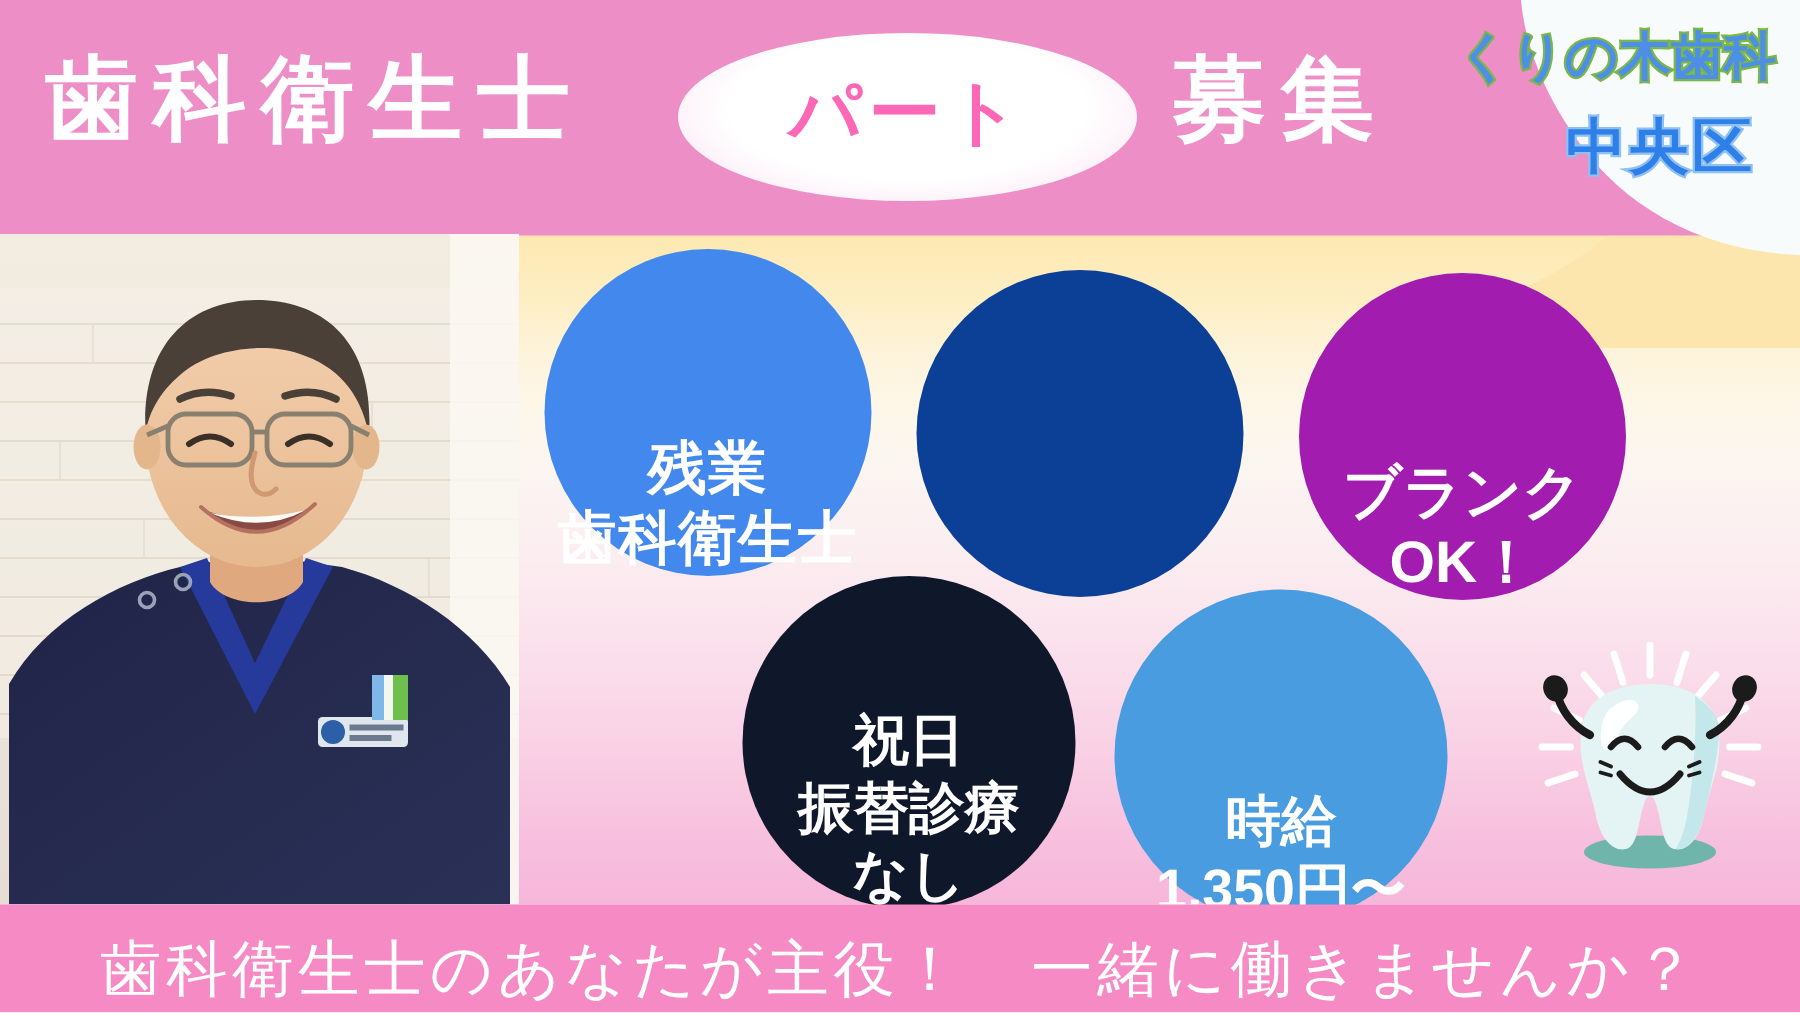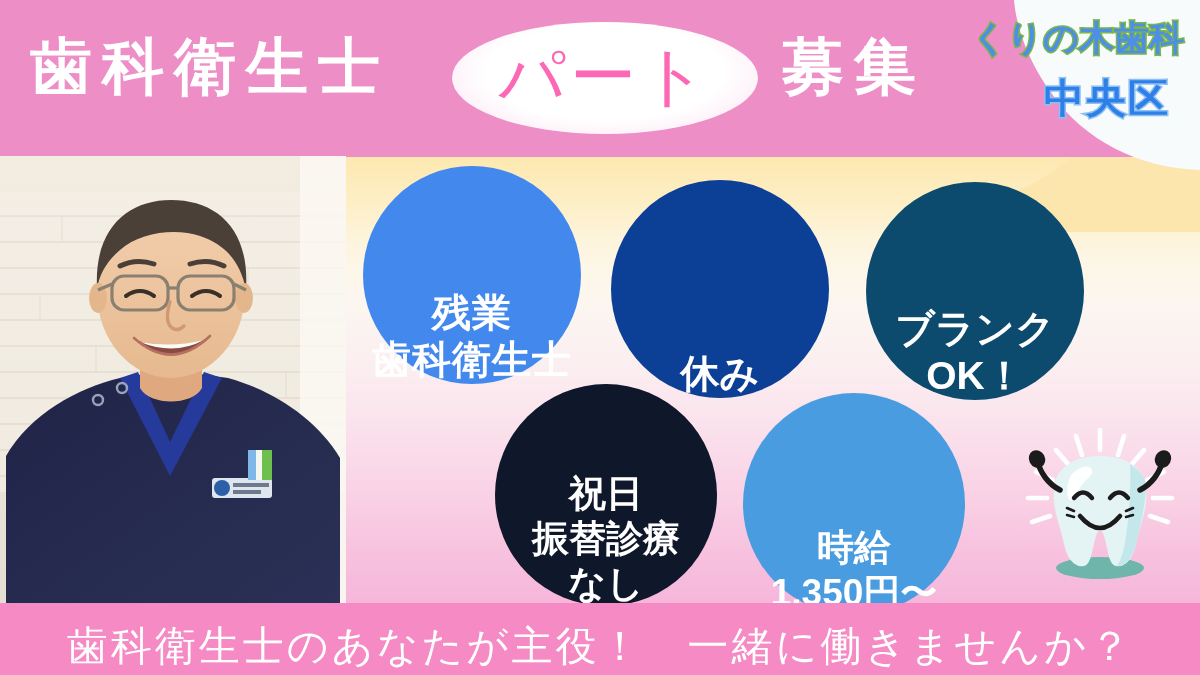--- a/index.html
+++ b/index.html
@@ -50,21 +50,21 @@
     white-space:nowrap;
   }
   .part-oval {
     position:absolute; left:452px; top:22px;
     width:306px; height:112px;
     border-radius:50%;
     background:radial-gradient(ellipse at 50% 45%, #ffffff 55%, #fdeef7 78%, #fbe4f2 100%);
     display:flex; align-items:center; justify-content:center;
   }
   .part-text {
-    font-size:66px; font-weight:normal; color:#fc68b5;
+    font-size:48px; font-weight:bold; color:#fc68b5;
     letter-spacing:4px; line-height:1; white-space:nowrap;
     transform:translateY(-2px);
   }
   .title-boshu {
     position:absolute; left:782px; top:36px;
     font-size:62px; font-weight:bold; color:#ffffff;
     letter-spacing:10px; line-height:1; white-space:nowrap;
   }
 
   
@@ -277,24 +277,23 @@
   </div>
 
   <div class="badge badge-1" style="background: rgb(67, 137, 237);">
     <div>
       <span>残業</span>
       <span>歯科衛生士</span>
     </div>
   </div>
   <div class="badge badge-2" style="background: rgb(12, 63, 150);">
     <div>
-      <span>休み</span>
-    </div>
-  </div>
-  <div class="badge badge-3" style="background: #0c4a6e;">
+    </div>
+  </div>
+  <div class="badge badge-3" style="background: #a21caf;">
     <div>
       <span>ブランク</span>
       <span>OK！</span>
     </div>
   </div>
   <div class="badge badge-4" style="background: #0f172a;">
     <div>
       <span>祝日</span>
       <span>振替診療</span>
       <span>なし</span>

